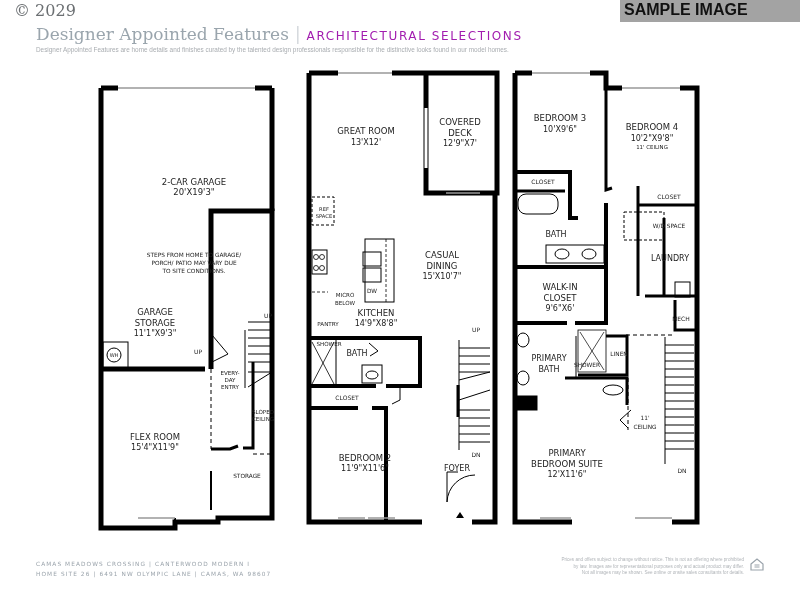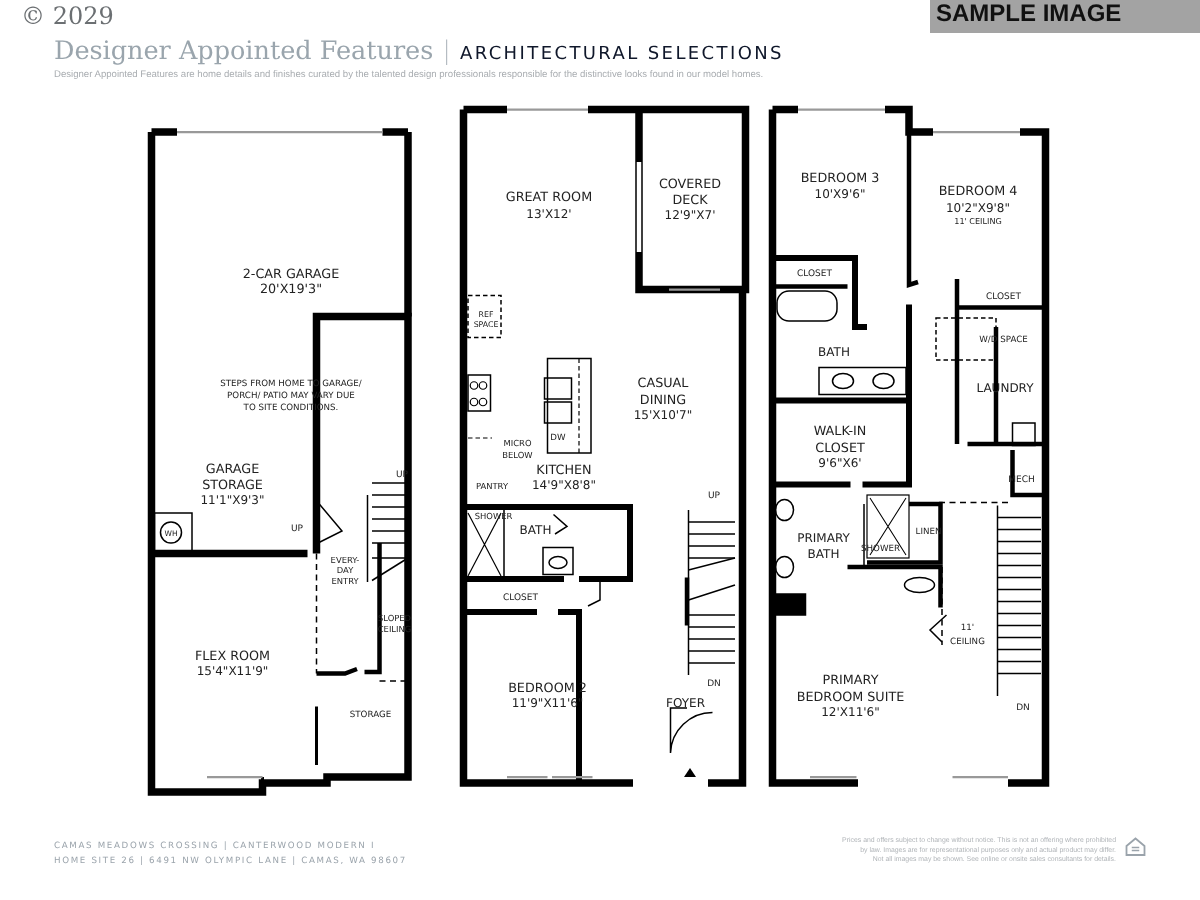--- a/index.html
+++ b/index.html
@@ -2,21 +2,21 @@
 <html><head>
 <meta charset="utf-8">
 <style>
   html, body { margin:0; padding:0; background:#ffffff; }
   body { width:800px; height:600px; position:relative; overflow:hidden; font-family:"DejaVu Sans", sans-serif; }
   .copyright { position:absolute; left:14px; top:1px; font-family:"DejaVu Serif", serif; font-size:16px; color:#6b6f72; }
   .sample-badge { position:absolute; left:604px; top:0; width:200px; height:22px; background:#a3a3a3;margin-left:16px; }
   .sample-badge span { position:absolute; left:4px; top:1px; font-family:"Liberation Sans", sans-serif; font-weight:bold; font-size:16px; color:#111; }
   .title { position:absolute; left:36px; top:24px; font-family:"DejaVu Serif", serif; font-size:17px; color:#9aa5ad; white-space:nowrap; }
   .title .sep { color:#b5bcc2; margin:0 6px; font-family:"DejaVu Sans", sans-serif; font-weight:200; }
-  .title .sub { font-family:"DejaVu Sans", sans-serif; font-size:12px; letter-spacing:1.6px; color:#0f172a;text-align:right; }
+  .title .sub { font-family:"DejaVu Sans", sans-serif; font-size:12px; letter-spacing:1.6px; color:#a21caf;text-align:right; }
   .tagline { position:absolute; left:36px; top:46px; font-family:"Liberation Sans", sans-serif; font-size:6.4px; color:#a9adb1; white-space:nowrap; }
   .plans { position:absolute; left:0; top:0; }
   .plan-label { font-family:"DejaVu Sans", sans-serif; fill:#222; text-anchor:middle; }
   .footer-left { position:absolute; left:36px; top:559px; font-family:"DejaVu Sans", sans-serif; font-size:5.8px; letter-spacing:1.1px; color:#9aa3ab; line-height:10px; }
   .footer-right { position:absolute; left:512px; top:557px; width:232px; text-align:right; font-family:"Liberation Sans", sans-serif; font-size:4.6px; color:#b0b4b8; line-height:6.5px; }
   .eho-icon { position:absolute; left:750px; top:558px; width:14px; height:14px; }
 </style>
 </head>
 <body>
 

